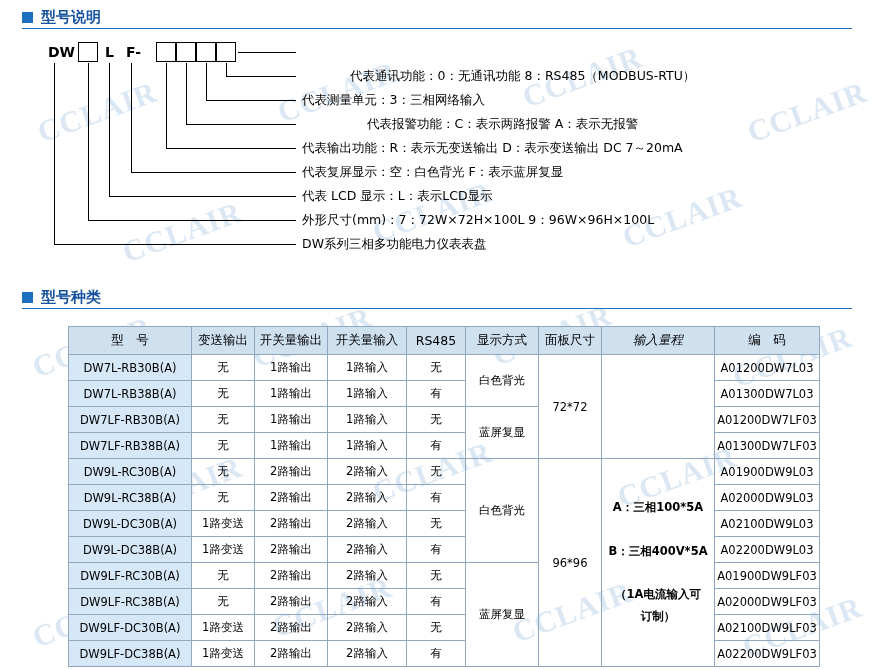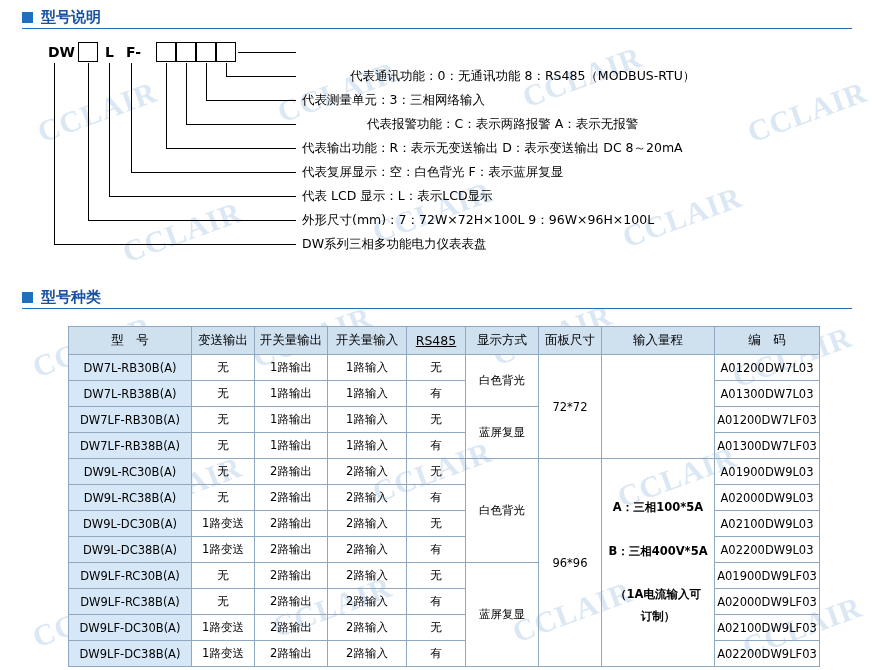--- a/index.html
+++ b/index.html
@@ -124,24 +124,24 @@
     text-align: center;
     font-size: 11.5px;
   }
   td.plain {
     background: transparent;
   }
   .col-model { width: 122px; }
   .col-trans { width: 62px; }
   .col-sw-out { width: 72px; margin-left: 19px; }
   .col-sw-in { width: 78px; }
-  .col-485 { width: 58px; text-decoration: underline; }
+  .col-485 { width: 58px; }
   .col-disp { width: 72px; }
   .col-panel { width: 62px; }
-  .col-range { width: 112px; }
+  .col-range { width: 112px; font-style: italic; }
   .col-code { width: 104px; }
   .range-cell {
     line-height: 1.9;
     font-size: 11.5px;
     padding: 0 4px;
     font-weight: bold;
   }
 </style>
 </head>
 <body>
@@ -204,21 +204,21 @@
 
   <div class="ln ln-v" style="left:88px; top:37px; height:157px;"></div>
   <div class="ln ln-h" style="left:88px; top:194px; width:208px;"></div>
 
   <div class="ln ln-v" style="left:54px; top:37px; height:181px;"></div>
   <div class="ln ln-h" style="left:54px; top:218px; width:242px;"></div>
 
   <div class="desc" style="left:302px; top:42px;margin-left:48px;">代表通讯功能：0：无通讯功能        8：RS485（MODBUS-RTU）</div>
   <div class="desc" style="left:302px; top:66px;">代表测量单元：3：三相网络输入</div>
   <div class="desc" style="left:320px; top:90px;margin-left:47px;">代表报警功能：C：表示两路报警   A：表示无报警</div>
-  <div class="desc" style="left:302px; top:114px;">代表输出功能：R：表示无变送输出   D：表示变送输出 DC 8～20mA</div>
+  <div class="desc" style="left:302px; top:114px;">代表输出功能：R：表示无变送输出   D：表示变送输出 DC 7～20mA</div>
   <div class="desc" style="left:302px; top:162px;">代表 LCD 显示：L：表示LCD显示</div>
   <div class="desc" style="left:302px; top:138px;">代表复屏显示：空：白色背光        F：表示蓝屏复显</div>
   <div class="desc" style="left:302px; top:186px;text-align:center;">外形尺寸(mm)：7：72W×72H×100L       9：96W×96H×100L</div>
   <div class="desc" style="left:302px; top:210px;">DW系列三相多功能电力仪表表盘</div>
 </div>
 
 <div class="section-head" style="left:22px; top:288px; width:830px;">
   <span class="bullet"></span>
   <span class="title">型号种类</span>
   <span class="rule" style="width:830px;"></span>

